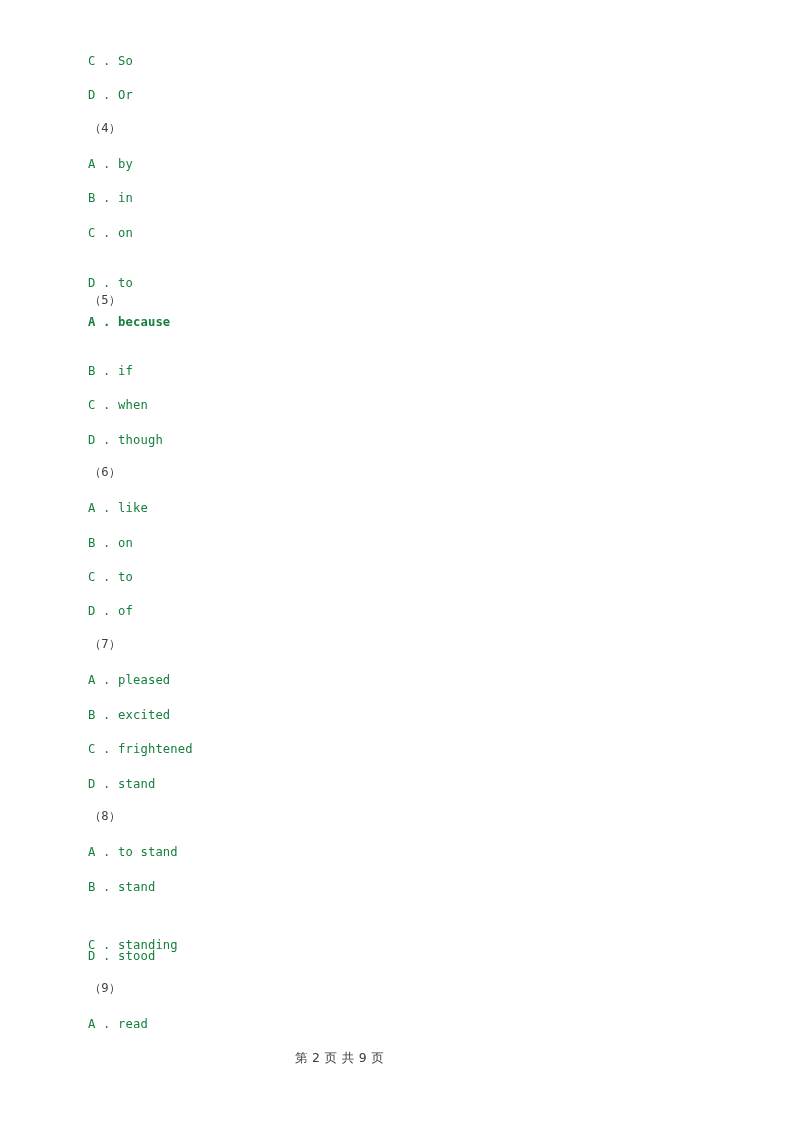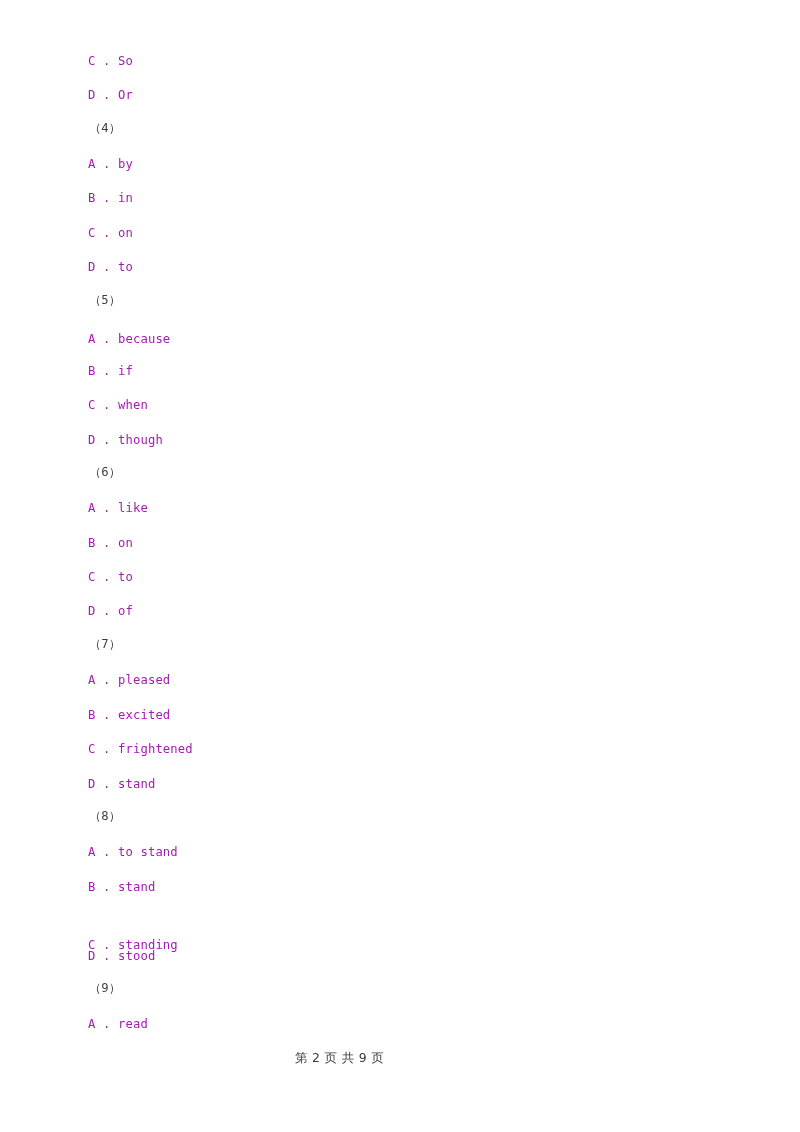--- a/index.html
+++ b/index.html
@@ -33,21 +33,21 @@
     top: 0;
     width: 800px;
   }
 
   .line {
     position: absolute;
     white-space: pre;
     font-family: "DejaVu Sans Mono", "Liberation Mono", monospace;
     font-size: 12.2px;
     line-height: 14px;
-    color: #a21caf;
+    color: #15803d;
     letter-spacing: 0.15px;
   }
 
   
   .line.option {
     left: 88px;
   }
 
   
   .line.group {
@@ -74,23 +74,23 @@
 
 <div id="page">
 
   <div id="content">
       <div class="line option" style="top: 54px;">C . So</div>
       <div class="line option" style="top: 88px;">D . Or</div>
       <div class="line group" style="top: 121px;">（4）</div>
       <div class="line option" style="top: 157px;">A . by</div>
       <div class="line option" style="top: 191px;">B . in</div>
       <div class="line option" style="top: 226px;">C . on</div>
-      <div class="line option" style="top: 260px;">D . to</div>
+      <div class="line option" style="top: 276px;">D . to</div>
       <div class="line group" style="top: 293px;">（5）</div>
-      <div class="line option" style="top: 332px;">A . because</div>
+      <div class="line option" style="top: 315px; font-weight: bold;">A . because</div>
       <div class="line option" style="top: 364px;">B . if</div>
       <div class="line option" style="top: 398px;">C . when</div>
       <div class="line option" style="top: 433px;">D . though</div>
       <div class="line group" style="top: 465px;">（6）</div>
       <div class="line option" style="top: 501px; text-align: center;">A . like</div>
       <div class="line option" style="top: 536px;">B . on</div>
       <div class="line option" style="top: 570px;">C . to</div>
       <div class="line option" style="top: 604px;">D . of</div>
       <div class="line group" style="top: 637px;">（7）</div>
       <div class="line option" style="top: 673px; text-align: center;">A . pleased</div>

